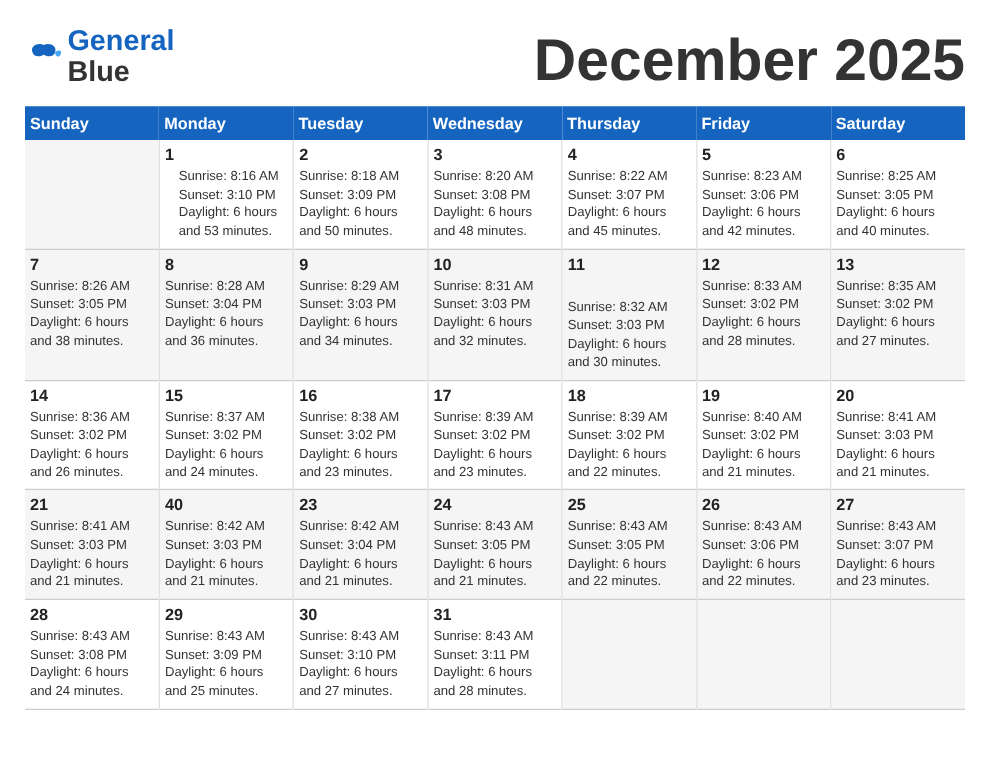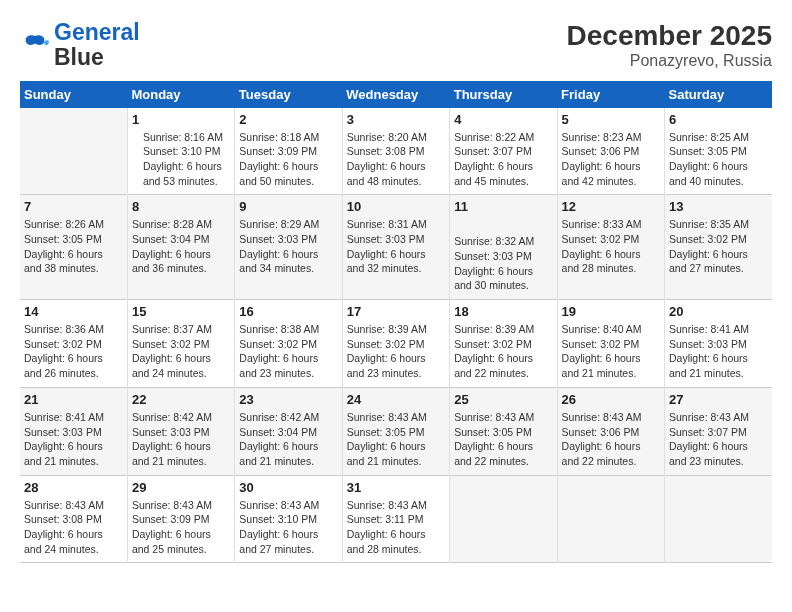--- a/index.html
+++ b/index.html
@@ -31,21 +31,21 @@
       color: #1565c0;
     }
     .logo-bird {
       width: 30px;
       height: 30px;
     }
     .title-area {
       text-align: right;
     }
     .month-title {
-      font-size: 28px;
+      font-size: 47px;
       font-weight: bold;
       color: #333;
       margin-left: 32px;
     }
     .location {
       font-size: 16px;
       color: #555;
     }
     table {
       width: 100%;
@@ -107,21 +107,20 @@
       <path d="M20 8 C25 5, 35 8, 32 16 C30 22, 22 20, 20 18 C18 20, 10 22, 8 16 C5 8, 15 5, 20 8Z" fill="#1565c0"></path>
       <path d="M32 16 C36 12, 40 14, 38 18 C36 22, 32 20, 32 16Z" fill="#42a5f5"></path>
     </svg>
     <div class="logo-text">
       <div><span>General</span></div>
       <div>Blue</div>
     </div>
   </div>
   <div class="title-area">
     <div class="month-title">December 2025</div>
-    <div class="location">Ponazyrevo, Russia</div>
   </div>
 </div>
 
 <table>
   <thead>
     <tr>
     <th>Sunday</th>
         <th>Monday</th>
         <th>Tuesday</th>
         <th>Wednesday</th>
@@ -280,21 +279,21 @@
       </tr>
       <tr>
         <td>
           <span class="day-num">21</span>
           <div class="cell-info" style="white-space: pre-line;">Sunrise: 8:41 AM
 Sunset: 3:03 PM
 Daylight: 6 hours
 and 21 minutes.</div>
         </td>
         <td>
-          <span class="day-num">22</span>
+          <span class="day-num">40</span>
           <div class="cell-info" style="white-space: pre-line;">Sunrise: 8:42 AM
 Sunset: 3:03 PM
 Daylight: 6 hours
 and 21 minutes.</div>
         </td>
         <td>
           <span class="day-num">23</span>
           <div class="cell-info" style="white-space: pre-line;">Sunrise: 8:42 AM
 Sunset: 3:04 PM
 Daylight: 6 hours

